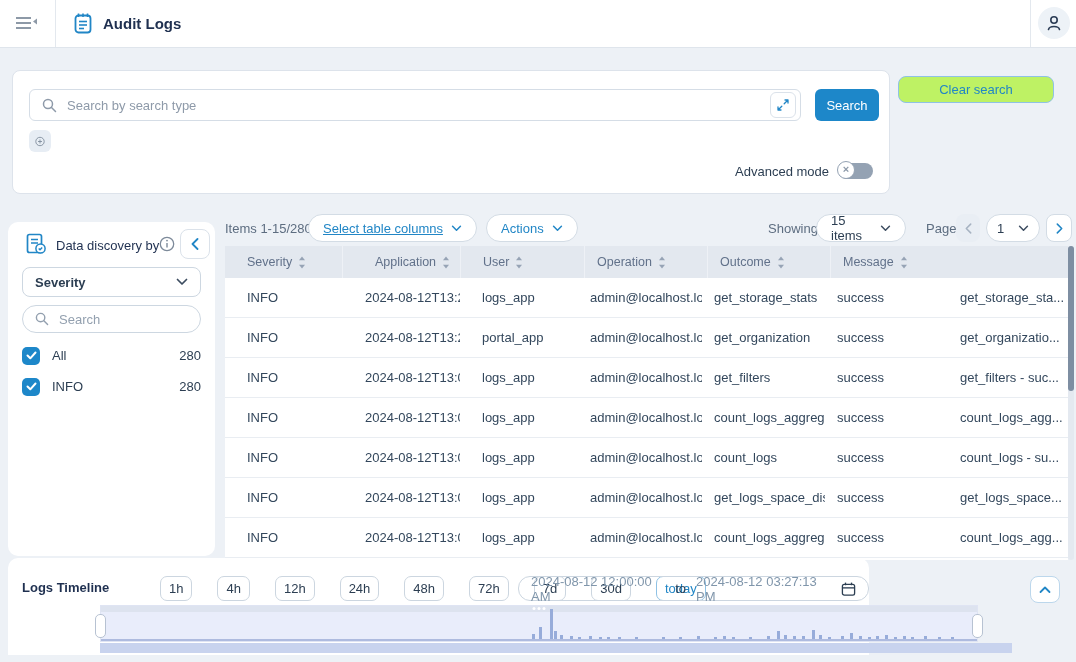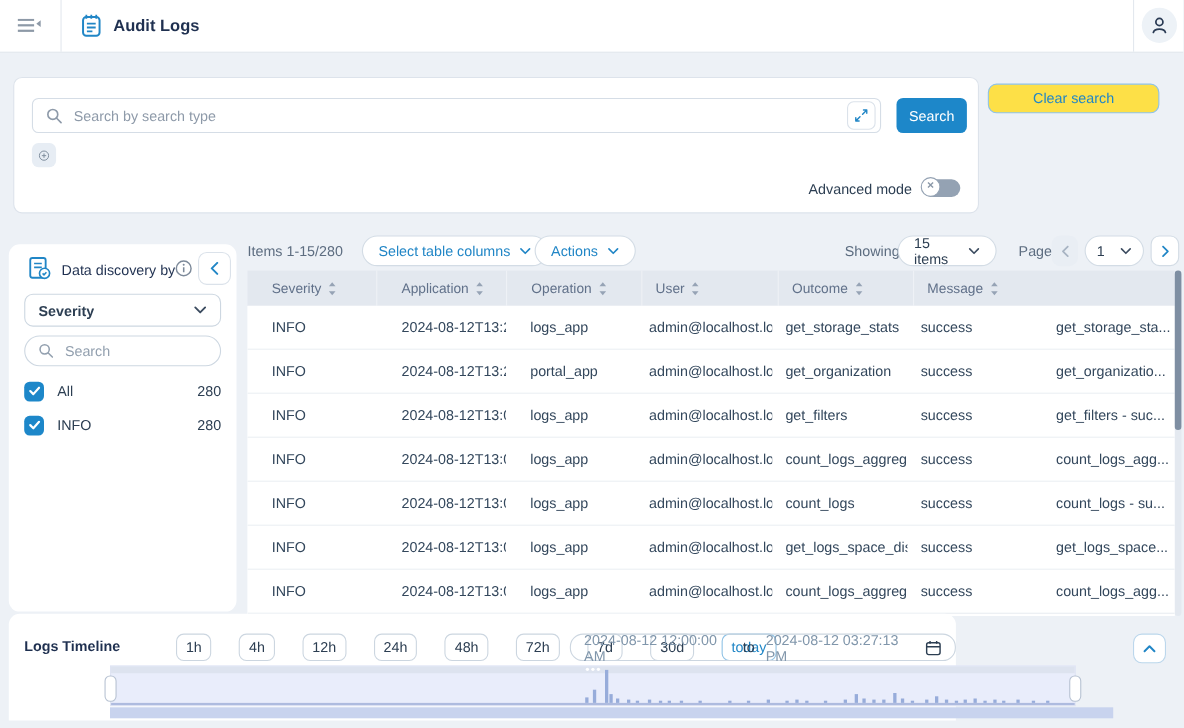--- a/index.html
+++ b/index.html
@@ -26,21 +26,21 @@
   #search-box input{border:none;outline:none;flex:1;font:13px "Liberation Sans",sans-serif;color:#2c3e52;background:transparent;}
   #search-box input::placeholder{color:#8e9aa9;}
   .mag{margin:0 8px 0 12px;}
   #expand-btn{width:24px;height:24px;border:1px solid #dbe2ea;border-radius:6px;background:#fff;display:flex;align-items:center;justify-content:center;margin-right:4px;cursor:pointer;}
   #search-btn{position:absolute;left:802px;top:18px;width:64px;height:32px;background:#1d87c9;color:#fff;border:none;border-radius:6px;font:13px "Liberation Sans",sans-serif;cursor:pointer;}
   #add-criteria-btn{position:absolute;left:16px;top:59px;width:22px;height:22px;background:#e7edf4;border:none;border-radius:6px;display:flex;align-items:center;justify-content:center;cursor:pointer;}
   #advanced-row{position:absolute;right:16px;top:92px;display:flex;align-items:center;gap:10px;}
   #advanced-label{color:#2c3e52;}
   .toggle{width:34px;height:16px;background:#94a2b3;border-radius:9px;position:relative;cursor:pointer;}
   .toggle .knob{position:absolute;left:-2px;top:-2px;width:18px;height:18px;background:#fff;border:1px solid #94a2b3;border-radius:50%;box-sizing:border-box;color:#8b98a8;font-size:11px;font-weight:bold;line-height:15px;text-align:center;}
-  #clear-search-btn{left:898px;top:76px;width:156px;height:27px;background:#fde047;border:1px solid #8fc2e5;border-radius:8px;color:#2186c6;font:13px "Liberation Sans",sans-serif;cursor:pointer;}
+  #clear-search-btn{left:898px;top:76px;width:156px;height:27px;background:#bef264;border:1px solid #8fc2e5;border-radius:8px;color:#2186c6;font:13px "Liberation Sans",sans-serif;cursor:pointer;}
 
   
   #sidebar{left:8px;top:222px;width:207px;height:334px;background:#fff;border-radius:10px;}
   #sb-icon{position:absolute;left:16px;top:10px;}
   #sb-title{position:absolute;left:48px;top:16px;font-weight:normal;font-size:13px;color:#1f3050;}
   #sb-info{position:absolute;left:151px;top:14px;cursor:pointer;}
   #sb-collapse{position:absolute;left:172px;top:7px;width:28px;height:28px;border:1px solid #dbe2ea;border-radius:8px;background:#fff;display:flex;align-items:center;justify-content:center;cursor:pointer;}
   #facet-select{position:absolute;left:14px;top:45px;width:179px;height:30px;border:1px solid #cdd7e1;border-radius:8px;box-sizing:border-box;display:flex;align-items:center;justify-content:space-between;padding:0 12px;cursor:pointer;background:#fff;}
   #facet-select span{font-weight:bold;color:#2c3e52;}
   #sb-search{position:absolute;left:14px;top:83px;width:179px;height:28px;border:1px solid #cdd7e1;border-radius:14px;box-sizing:border-box;display:flex;align-items:center;background:#fff;}
@@ -49,21 +49,21 @@
   #facet-items{position:absolute;left:0;top:118px;width:207px;}
   .facet-item{height:31px;display:flex;align-items:center;padding:0 14px;cursor:pointer;}
   .checkbox{width:18px;height:18px;background:#1d87c9;border-radius:5px;display:flex;align-items:center;justify-content:center;flex:none;}
   .facet-label{margin-left:12px;color:#2c3e52;}
   .facet-count{margin-left:auto;color:#2c3e52;}
 
   
   .tool-label{color:#5d6d80;}
   #items-range{left:225px;top:221px;}
   .pill-btn{position:absolute;height:28px;border:1px solid #d3dce5;border-radius:14px;background:#fff;display:inline-flex;align-items:center;gap:8px;padding:0 14px;font:13px "Liberation Sans",sans-serif;color:#2186c6;cursor:pointer;box-sizing:border-box;}
-  #select-columns-btn{left:329px;top:214px;}
+  #select-columns-btn{left:308px;top:214px;text-decoration:underline;}
   #actions-btn{left:486px;top:214px;}
   #showing-label{left:768px;top:221px;}
   #page-size-select{left:816px;top:214px;width:90px;color:#2c3e52;justify-content:space-between;}
   #page-label{left:926px;top:221px;}
   #prev-page-btn{left:956px;top:214px;width:24px;border:none;background:#e9eef4;border-radius:8px;justify-content:center;padding:0;}
   #page-select{left:986px;top:214px;width:54px;color:#2c3e52;justify-content:space-between;padding:0 10px;}
   #next-page-btn{left:1046px;top:214px;width:26px;border-radius:8px;justify-content:center;padding:0;}
 
   
   #table-header{left:225px;top:246px;width:843px;height:32px;background:#e3e8ef;display:flex;}
@@ -269,38 +269,38 @@
 <div id="table-header" class="abs">
   <div class="th" style="width: 118px;">
     <span class="th-label">Severity</span>
     <svg width="8" height="13" viewBox="0 0 8 13">
       <path d="M4 0.5l3 3.7H1z" fill="#96a3b5"></path>
       <path d="M4 12.5L1 8.8h6z" fill="#96a3b5"></path>
     </svg>
   </div>
 
 
-  <div class="th" style="width: 118px;">
+  <div class="th" style="width: 118px; justify-content: center;">
     <span class="th-label">Application</span>
+    <svg width="8" height="13" viewBox="0 0 8 13">
+      <path d="M4 0.5l3 3.7H1z" fill="#96a3b5"></path>
+      <path d="M4 12.5L1 8.8h6z" fill="#96a3b5"></path>
+    </svg>
+  </div>
+
+  <div class="th" style="width: 124px;">
+    <span class="th-label">User</span>
     <svg width="8" height="13" viewBox="0 0 8 13">
       <path d="M4 0.5l3 3.7H1z" fill="#96a3b5"></path>
       <path d="M4 12.5L1 8.8h6z" fill="#96a3b5"></path>
     </svg>
   </div>
 
   <div class="th" style="width: 123px;">
     <span class="th-label">Operation</span>
-    <svg width="8" height="13" viewBox="0 0 8 13">
-      <path d="M4 0.5l3 3.7H1z" fill="#96a3b5"></path>
-      <path d="M4 12.5L1 8.8h6z" fill="#96a3b5"></path>
-    </svg>
-  </div>
-
-  <div class="th" style="width: 124px;">
-    <span class="th-label">User</span>
     <svg width="8" height="13" viewBox="0 0 8 13">
       <path d="M4 0.5l3 3.7H1z" fill="#96a3b5"></path>
       <path d="M4 12.5L1 8.8h6z" fill="#96a3b5"></path>
     </svg>
   </div>
 
   <div class="th" style="width: 123px;">
     <span class="th-label">Outcome</span>
     <svg width="8" height="13" viewBox="0 0 8 13">
       <path d="M4 0.5l3 3.7H1z" fill="#96a3b5"></path>

